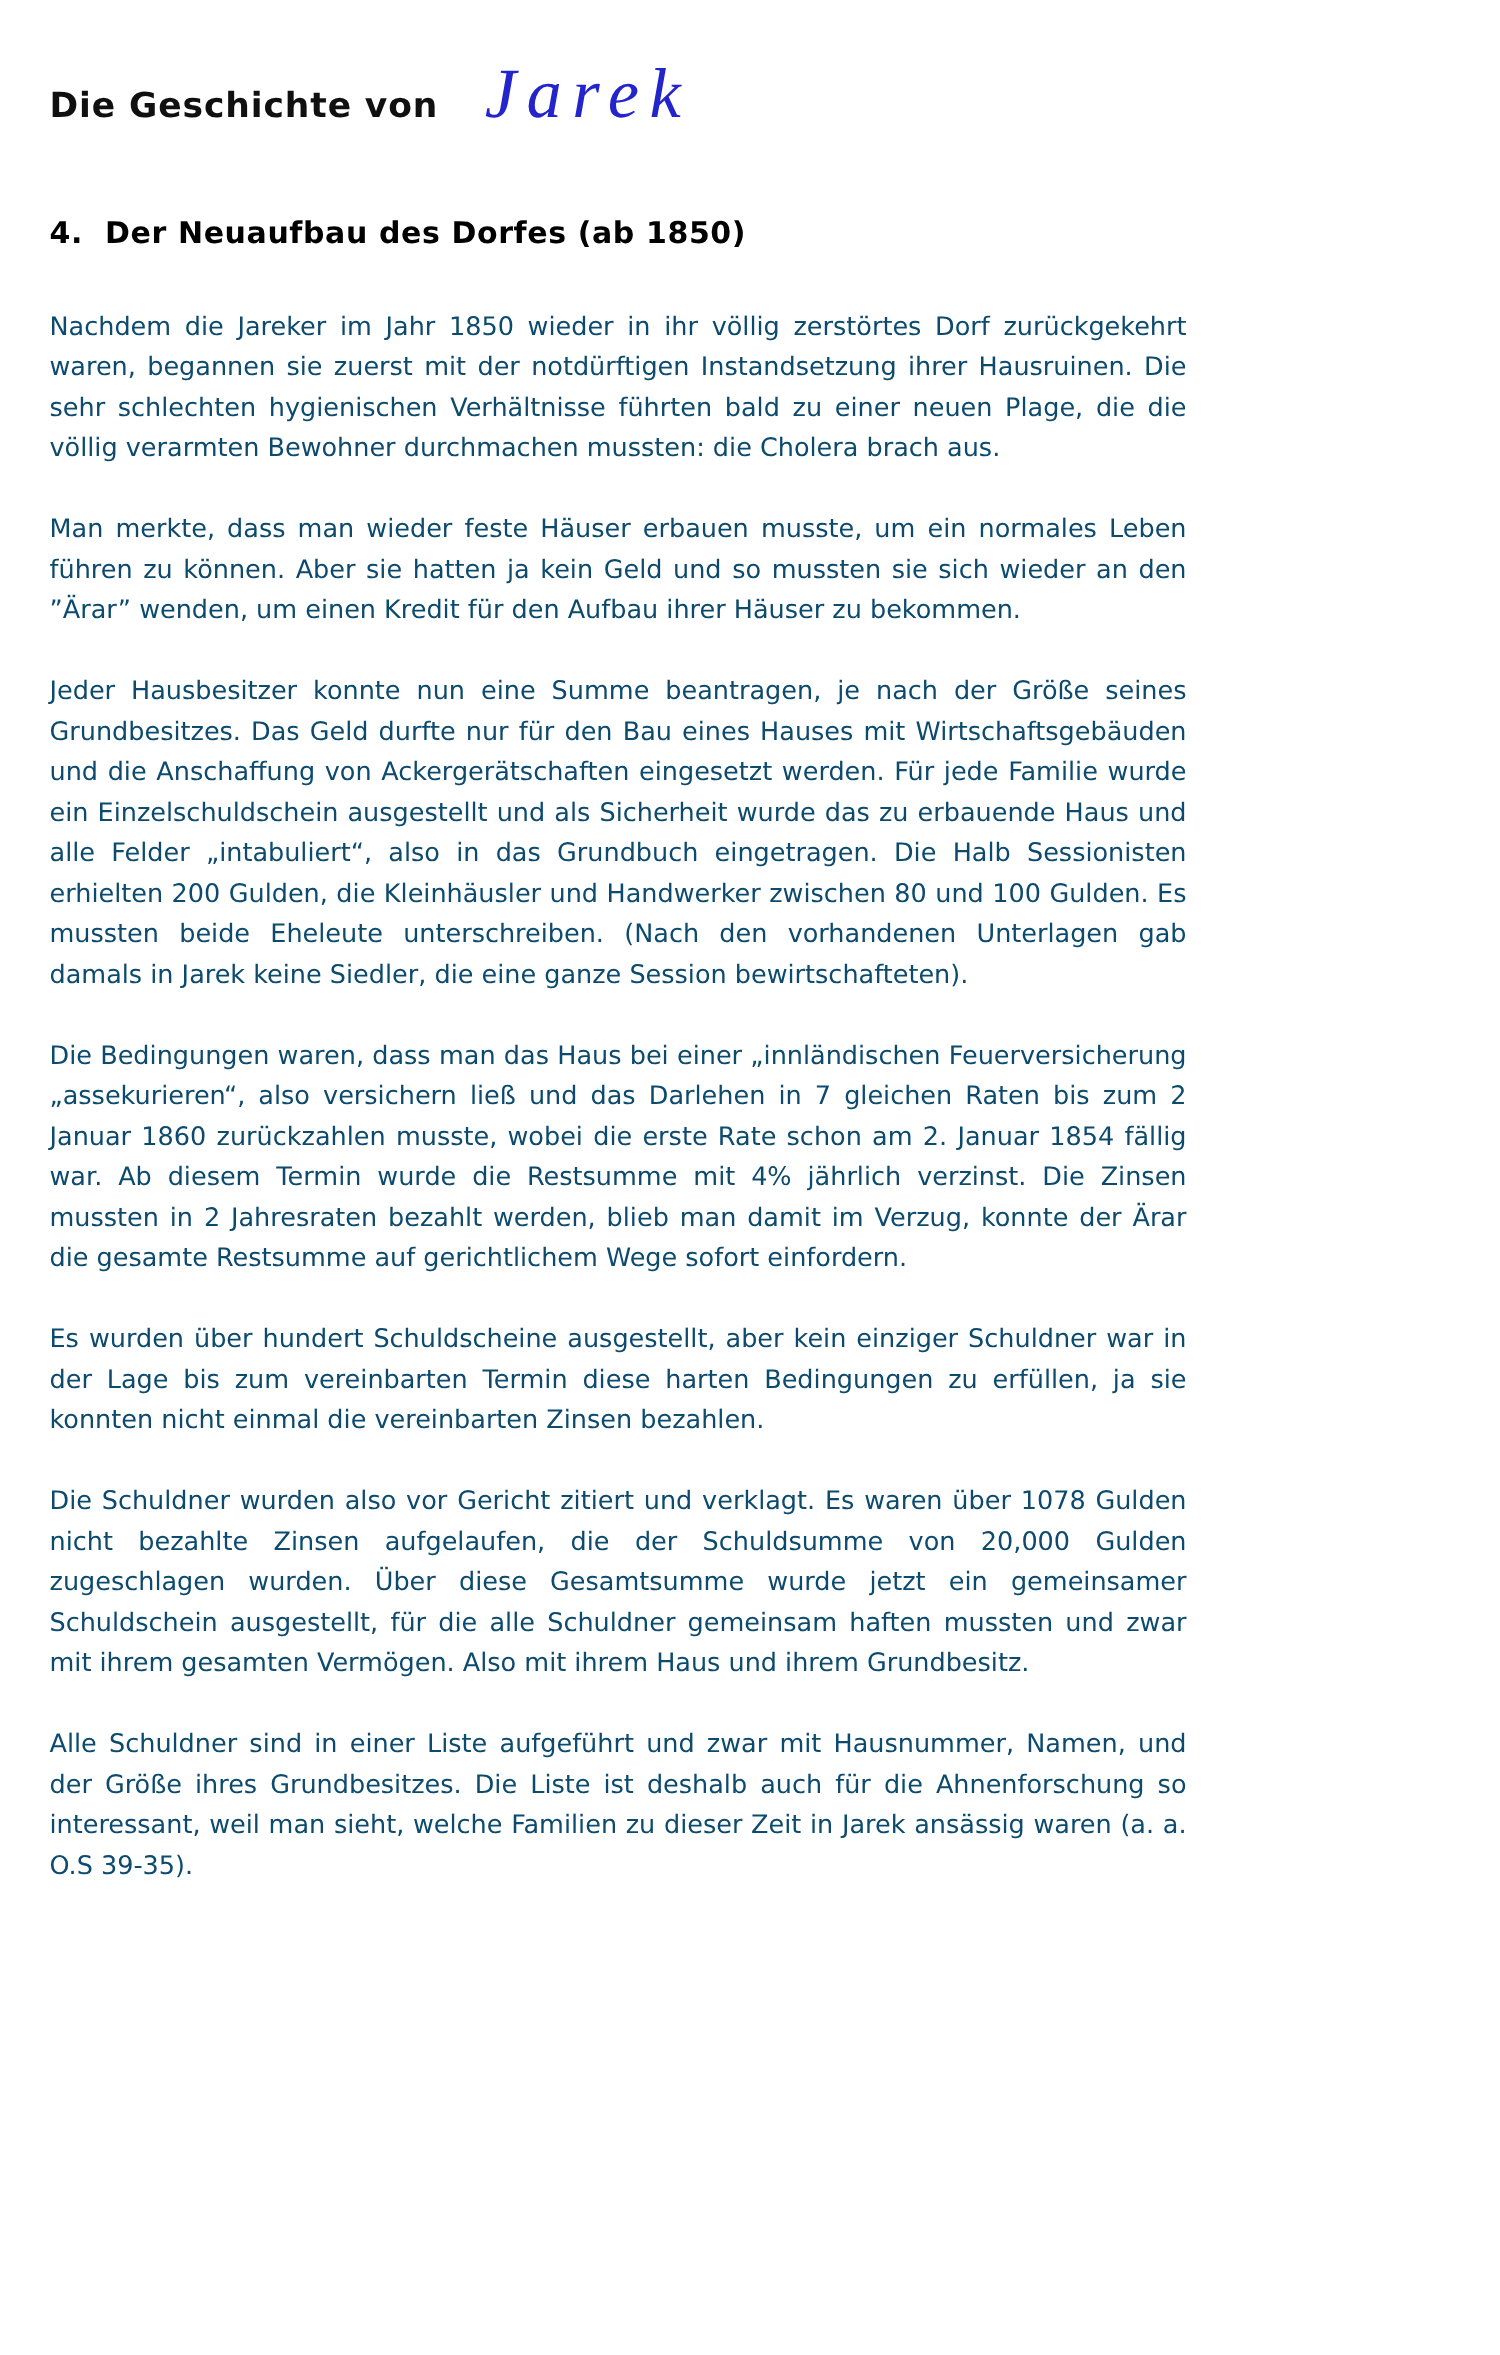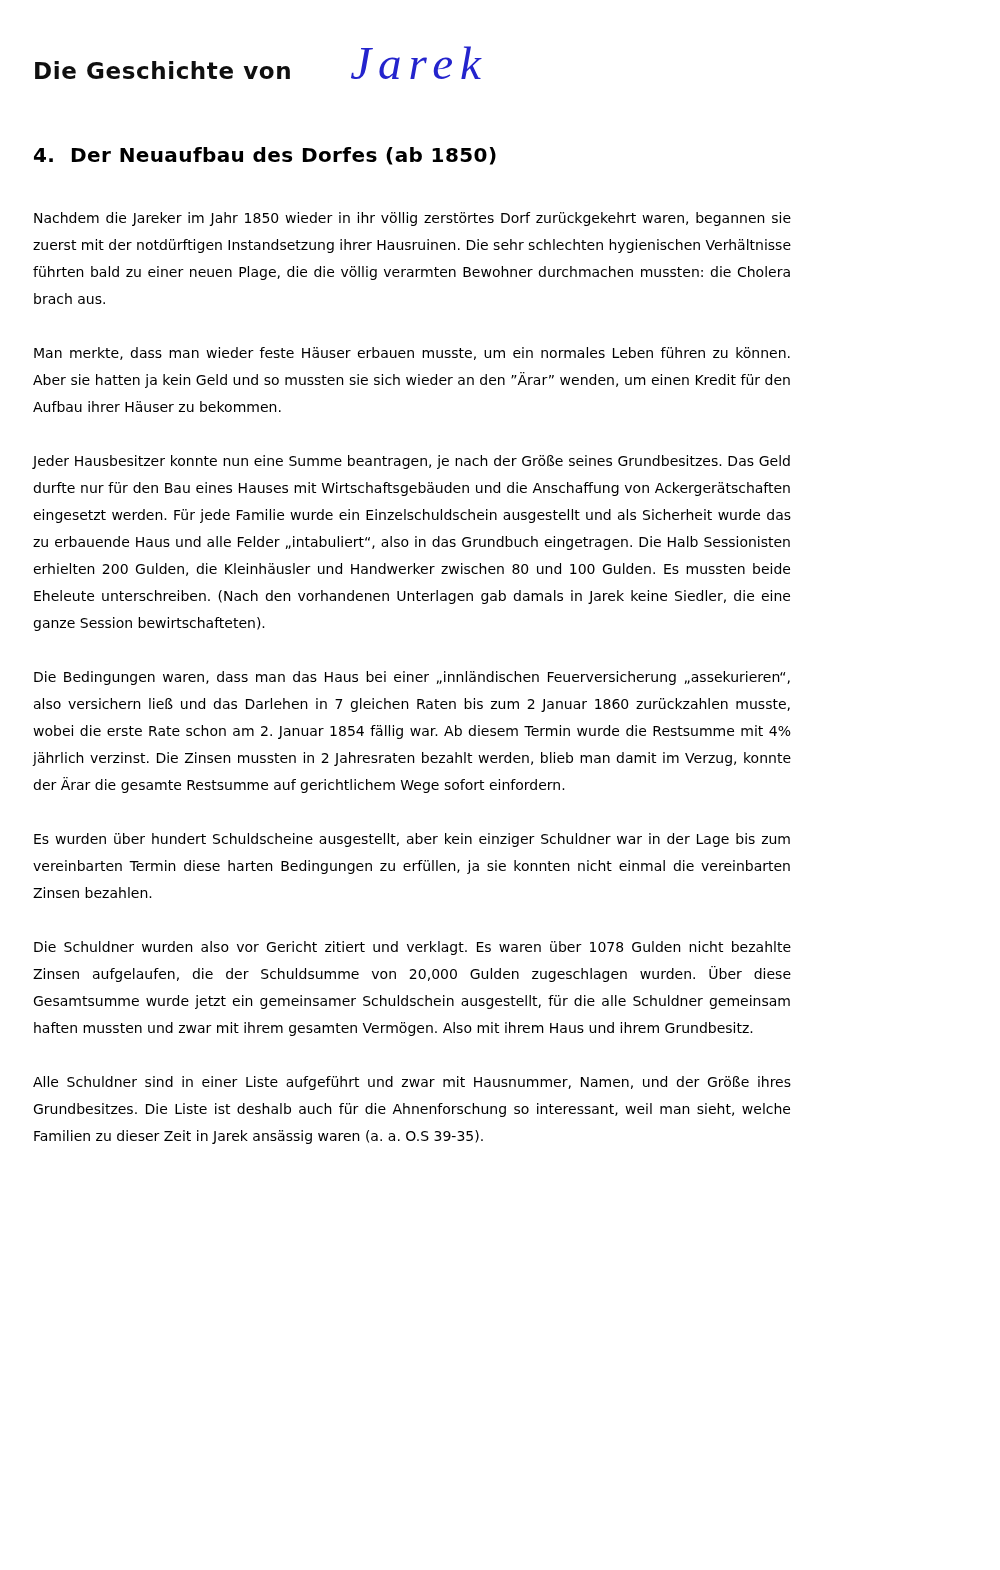--- a/index.html
+++ b/index.html
@@ -33,21 +33,21 @@
     font-family: "DejaVu Sans", sans-serif;
     white-space: nowrap;
   }
   .title-name {
     font-family: "Liberation Serif", serif;
     font-style: italic;
     font-size: 47px;
     line-height: 1;
     letter-spacing: 7px;
     color: #2424cd;
-    margin-left: 58px;
+    margin-left: 31px;
     white-space: nowrap;
   }
   .byline {
     margin-top: 34px;
     font-family: "Liberation Serif", serif;
     font-style: italic;
     font-size: 21px;
     line-height: 27px;
     color: #4343cf;
   }
@@ -55,24 +55,24 @@
     margin: 56px 0 38px 0;
     font-size: 20px;
     font-weight: bold;
     letter-spacing: 0.4px;
     color: #000000;
     font-family: "DejaVu Sans", sans-serif;
     white-space: pre-wrap;
   }
   .body-text p {
     margin: 0 0 27px 0;
-    font-size: 14px;
+    font-size: 17px;
     line-height: 27px;
     text-align: justify;
-    color: #000000;
+    color: #0c4a6e;
   }
   .body-text p:last-child {
     margin-bottom: 0;
   }
 </style>
 </head>
 <body>
 
 <div class="page">
 

